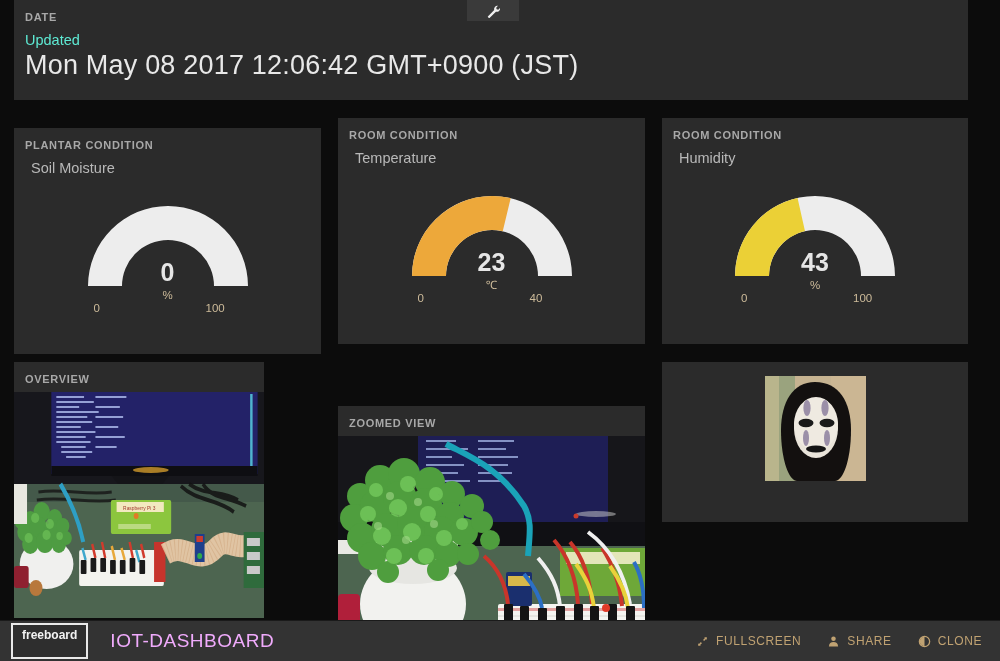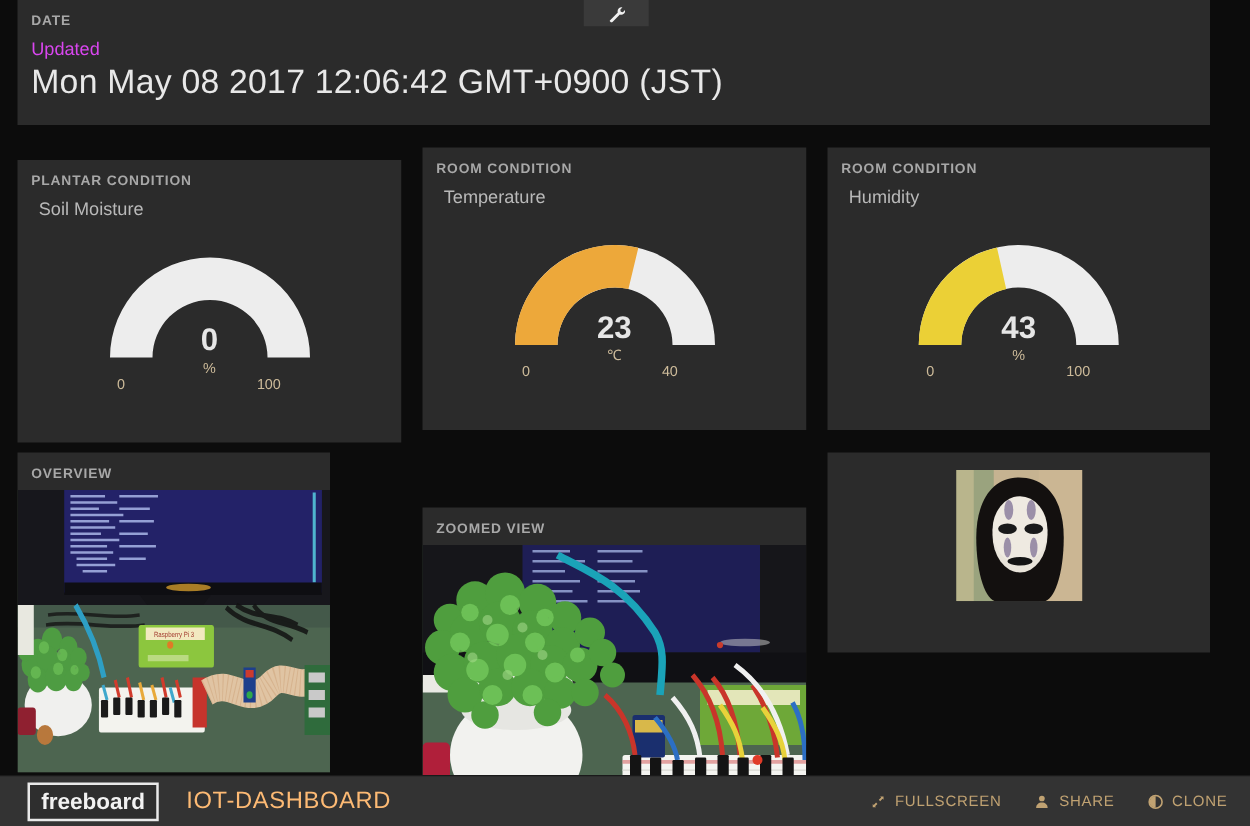--- a/index.html
+++ b/index.html
@@ -56,21 +56,21 @@
     font-weight: 400;
     white-space: nowrap;
   }
 
   
   #date-panel {
     left: 14px; top: 0; width: 954px; height: 100px;
   }
   .date-updated {
     font-size: 14.5px;
-    color: #d946ef;
+    color: #5eead4;
     padding: 9px 12px 0 11px;
   }
   .date-value {
     font-size: 27px;
     color: #e8e8e8;
     padding: 2px 0 0 11px;
     font-weight: 300;
     letter-spacing: 0.2px;
     white-space: nowrap;
   }
@@ -149,33 +149,33 @@
   #footer {
     position: absolute;
     left: 0; bottom: 0;
     width: 1000px; height: 41px;
     background: #333333;
     border-top: 1px solid #1a1a1a;
     display: flex;
     align-items: center;
   }
   .fb-logo {
-    margin-left: 22px;
+    margin-left: 11px;
     border: 2px solid #e9e9e9;
-    padding: 4px 9px 5px;
-    font-size: 18px;
+    padding: 4px 9px 16px;
+    font-size: 12px;
     font-weight: bold;
     color: #f2f2f2;
     background: #2e2e2e;
     line-height: 1;
   }
   .fb-title {
     margin-left: 22px;
     font-size: 19px;
-    color: #fdba74;
+    color: #f0abfc;
     font-weight: 300;
     letter-spacing: 0.5px;
   }
   .footer-actions {
     margin-left: auto;
     margin-right: 18px;
     display: flex;
     align-items: flex-start;
     gap: 26px;
   }

